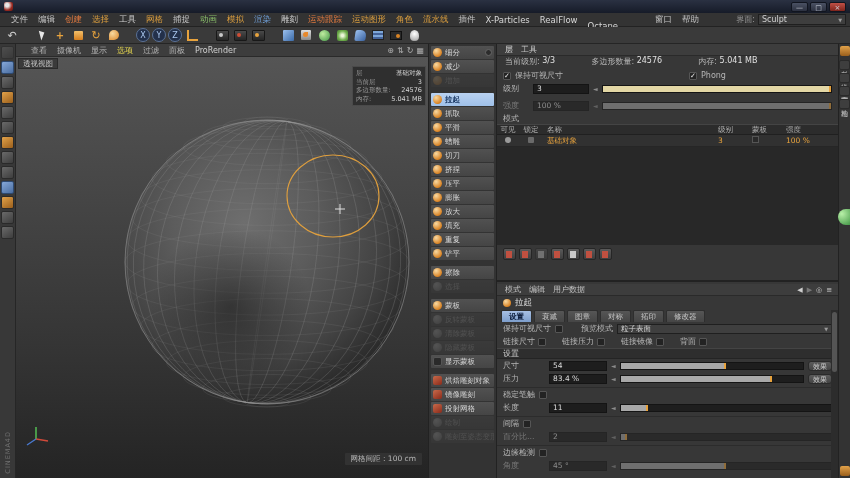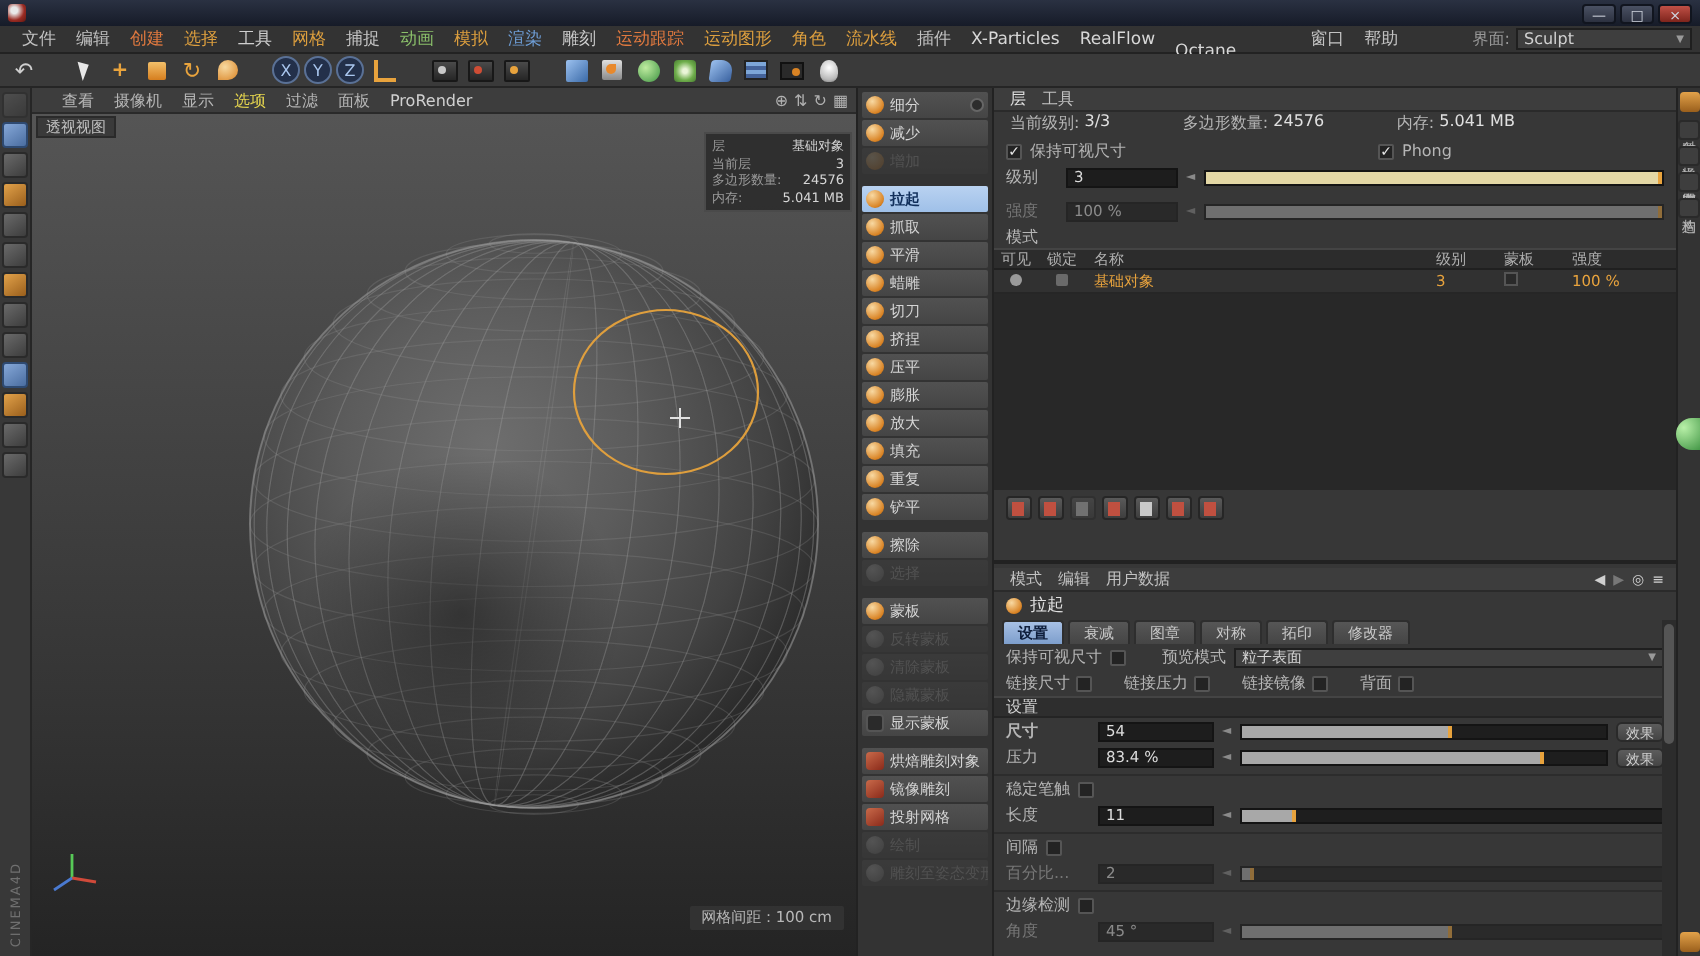--- a/index.html
+++ b/index.html
@@ -666,21 +666,21 @@
         <span style="width:8px;"></span>
         <span class="pair">
             <span class="lab">背面</span>
             <span class="cb"></span>
           </span>
       </div>
       <div class="secbar">
         <span>设置</span>
       </div>
       <div class="row">
-        <span class="lab" style="width:42px;font-weight:bold;">尺寸</span>
+        <span class="lab" style="width:42px;">尺寸</span>
         <span class="field" style="width:58px;">54</span>
         <span class="step">◄</span>
         <span class="track">
             <span class="fill" style="width: 58%;"></span>
           </span>
         <span class="fxbtn">效果</span>
       </div>
       <div class="row">
         <span class="lab" style="width:42px;">压力</span>
         <span class="field" style="width:58px;">83.4 %</span>

